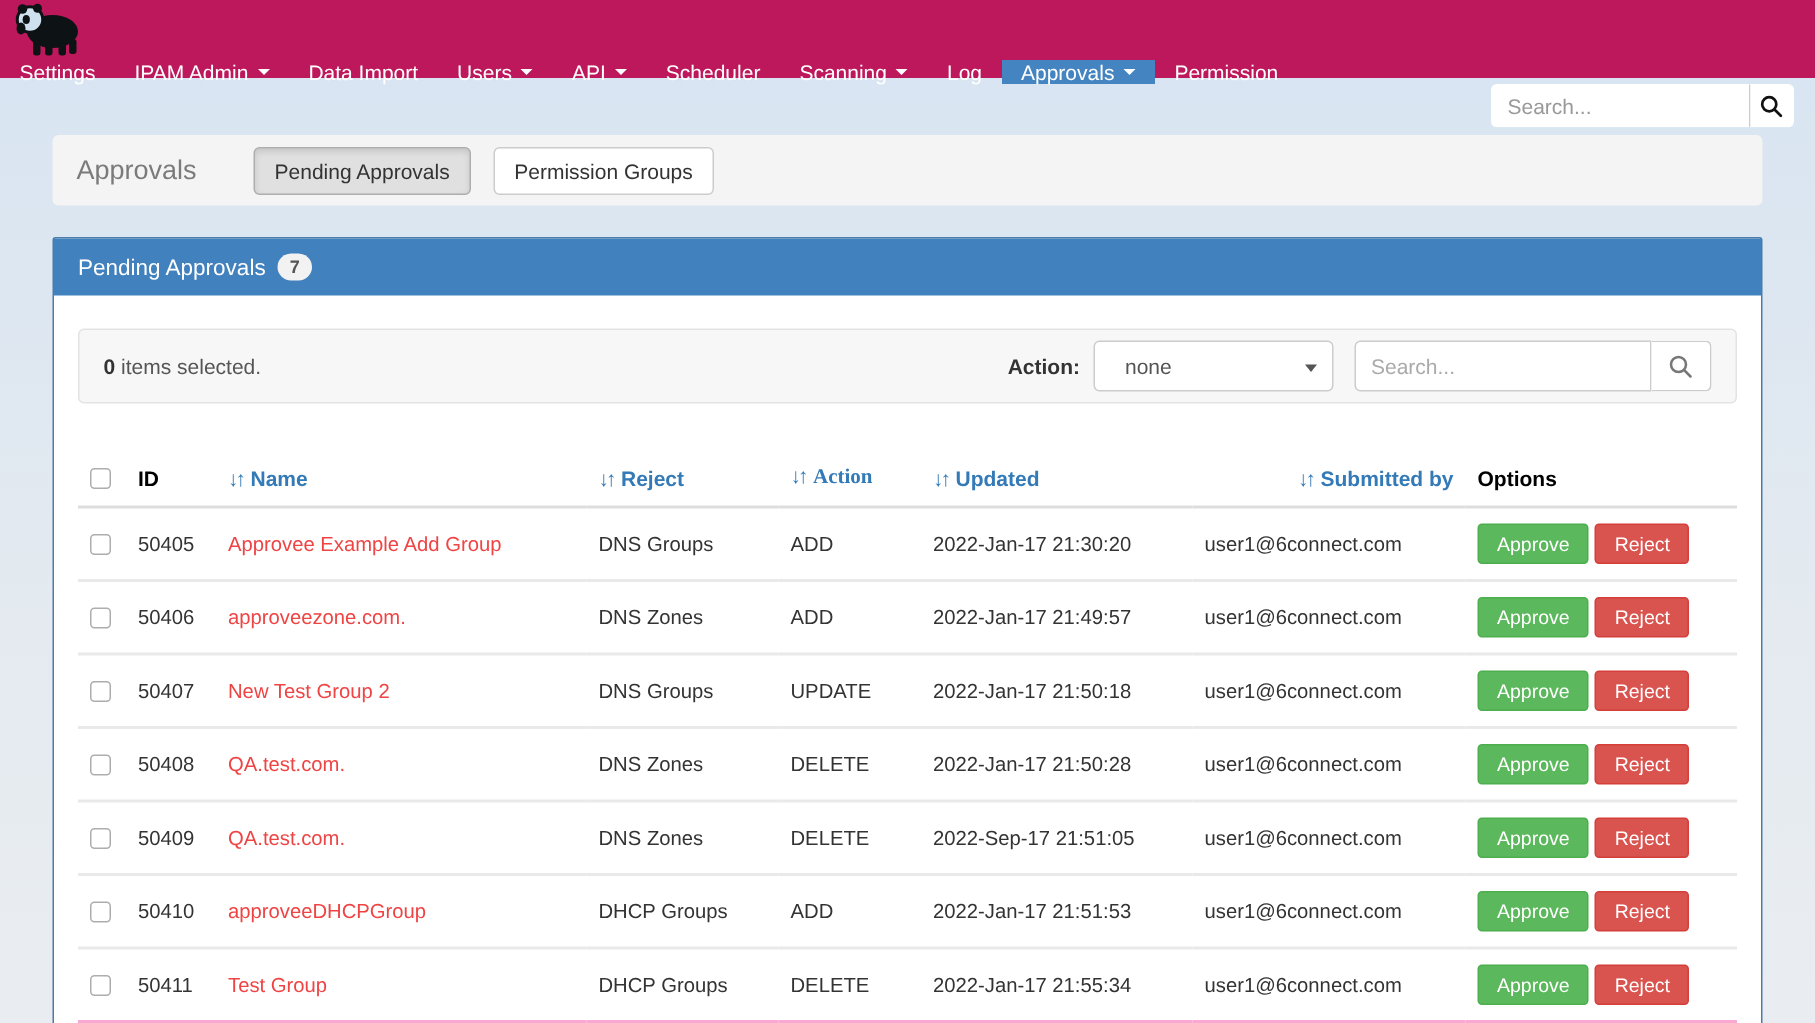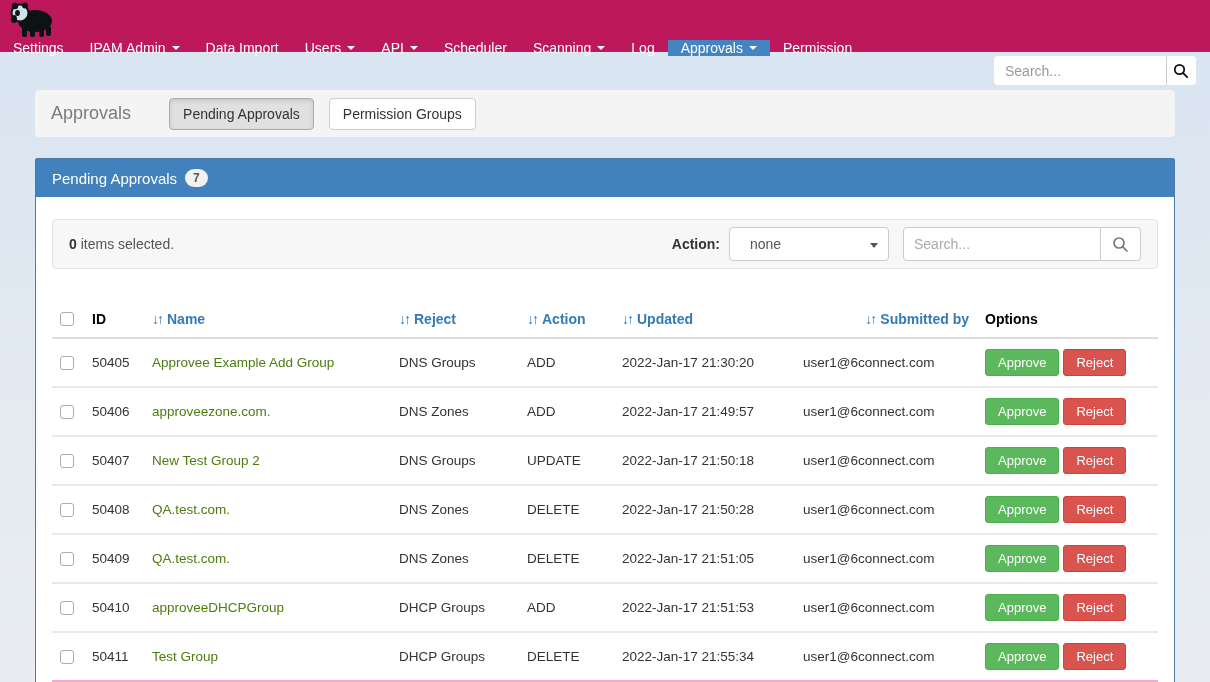--- a/index.html
+++ b/index.html
@@ -104,26 +104,26 @@
   }
 
   
   table { width:100%; border-collapse:collapse; font-size:13.5px; table-layout:fixed; }
   th { text-align:left; padding:8px 8px 10px 8px; border-bottom:2px solid #ddd; font-size:14px; }
   th.plain { color:#000000; }
   th.sortable { color:#337ab7; cursor:pointer; }
   .sort-glyph { letter-spacing:-2px; margin-right:5px; font-weight:bold; }
   td { padding:10px 8px; border-bottom:2px solid #e9e9e9; color:#333; vertical-align:middle; }
   tr:last-child td { border-bottom:6px solid #f9a8d4; }
-  td a { color:#4d7c0f; text-decoration:none; cursor:pointer; }
+  td a { color:#ef4444; text-decoration:none; cursor:pointer; }
   .col-cb { width:32px; }
   .col-id { width:60px; }
   .col-name { width:247px; }
   .col-family { width:128px; }
-  .col-action { width:95px; }
+  .col-action { width:95px;font-family:Liberation Serif, serif; }
   .col-updated { width:181px; }
   .col-submitted { width:182px;text-align:right; }
   .col-options { width:auto; }
   input[type="checkbox"] {
     appearance:none; -webkit-appearance:none; width:14px; height:14px;
     border:1px solid #adadad; border-radius:3px; background:#fff; cursor:pointer;
     vertical-align:middle; display:block;
   }
   .btn { font-family:"Liberation Sans", sans-serif; font-size:13px; color:#fff;
     padding:5px 12px; border-radius:3px; cursor:pointer; }
@@ -302,21 +302,21 @@
             <td><button class="btn btn-approve">Approve</button><button class="btn btn-reject">Reject</button></td>
           </tr>
           <tr>
             <td>
                 <input type="checkbox" style="">
               </td>
             <td>50409</td>
             <td><a>QA.test.com.</a></td>
             <td>DNS Zones</td>
             <td>DELETE</td>
-            <td>2022-Jan-17 21:51:05</td>
+            <td>2022-Sep-17 21:51:05</td>
             <td>user1@6connect.com</td>
             <td><button class="btn btn-approve">Approve</button><button class="btn btn-reject">Reject</button></td>
           </tr>
           <tr>
             <td>
                 <input type="checkbox" style="">
               </td>
             <td>50410</td>
             <td><a>approveeDHCPGroup</a></td>
             <td>DHCP Groups</td>

